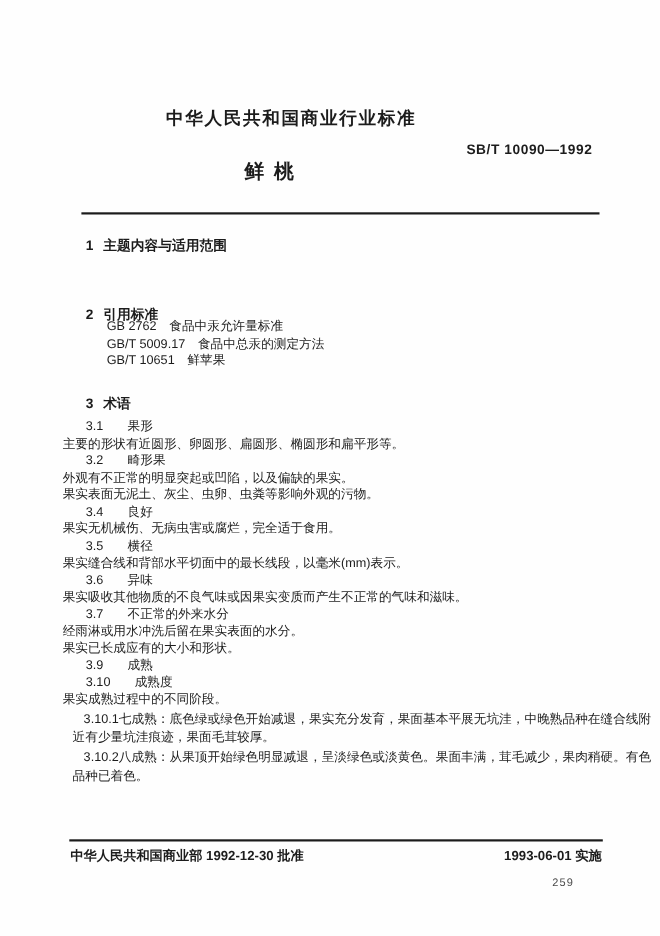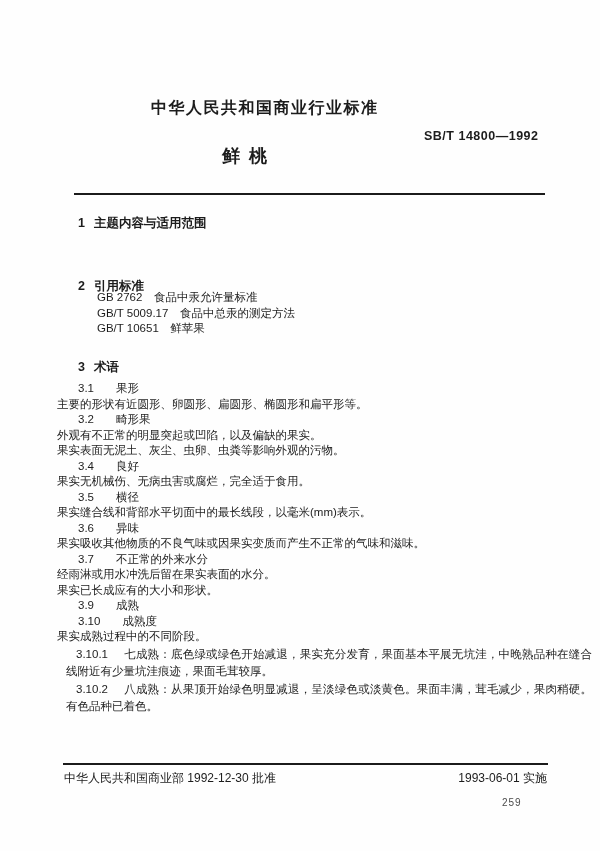--- a/index.html
+++ b/index.html
@@ -52,42 +52,42 @@
   }
   .term-line { padding-left:78px; line-height:15.5px; height:15.5px; white-space:nowrap; }
   .term-line .t-num { margin-right:22px; }
   .term-def { padding-left:57px; line-height:15.5px; height:15.5px; white-space:nowrap; }
   .term-para {
     margin:1px 8px 0 66px;
     text-indent:10px;
     line-height:17.2px;
     text-align:justify;
   }
-  .term-para .t-num { margin-right:16px; }
+  .term-para .t-num { margin-right:0; }
   .rule-bottom {
     position:absolute; left:63px; top:763px;
     width:485px; height:2px; background:#1b1b1b;
   }
   .footer-row {
     position:absolute; left:64px; top:770px; width:483px;
     display:flex; justify-content:space-between;
-    font-size:12px; font-weight:normal;gap:29px;
+    font-size:12px; font-weight:bold;gap:29px;
   }
   .page-number {
     position:absolute; left:502px; top:797px;
     font-size:10px; color:#4a4a4a; letter-spacing:1px;
   }
 </style>
 </head>
 <body>
 
 <div class="page">
 
   <div class="org-title">中华人民共和国商业行业标准</div>
-  <div class="std-number">SB/T 14800—1992</div>
+  <div class="std-number">SB/T 10090—1992</div>
   <div class="doc-title">鲜桃</div>
   <div class="rule-top"></div>
 
   <div class="sec-heading" id="sec1-heading">
     <span class="s-num">1</span><span>主题内容与适用范围</span>
   </div>
 
   <div class="sec-heading" id="sec2-heading">
     <span class="s-num">2</span><span>引用标准</span>
   </div>

